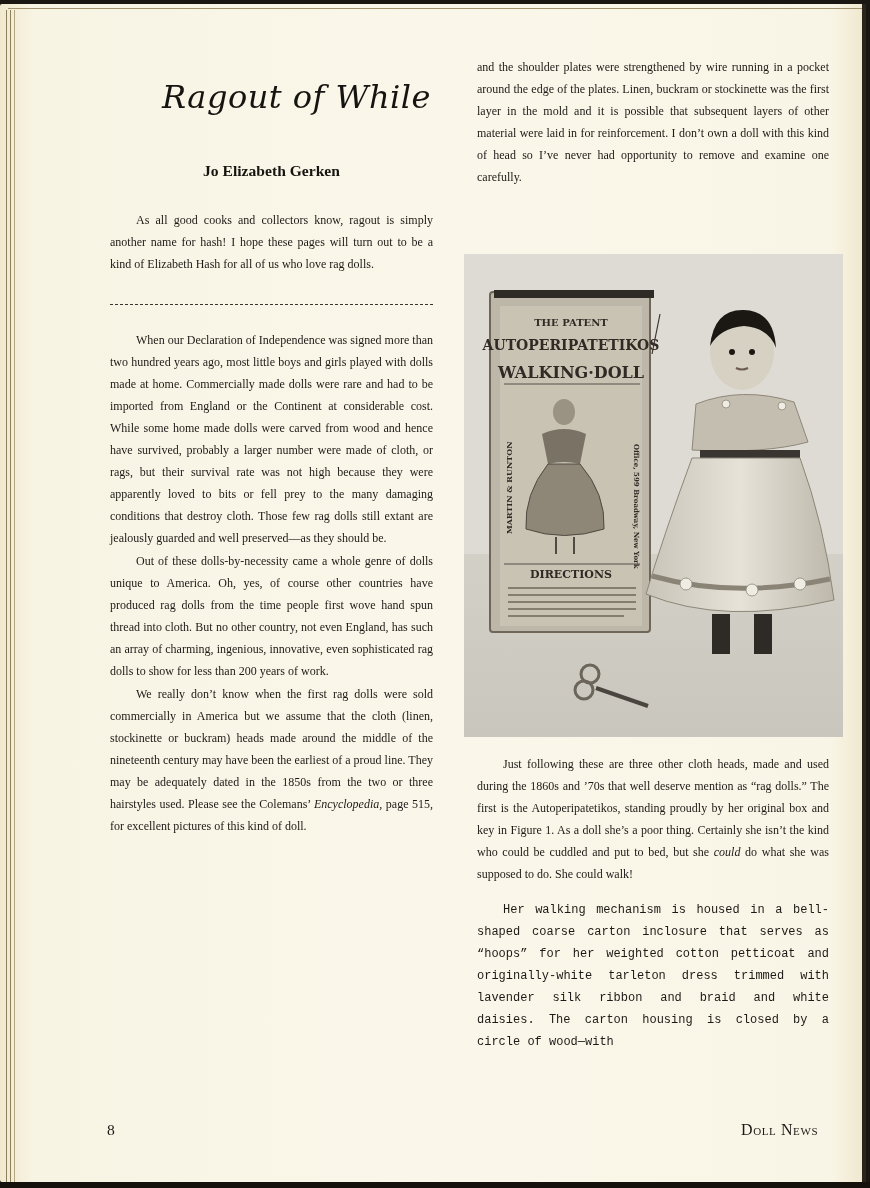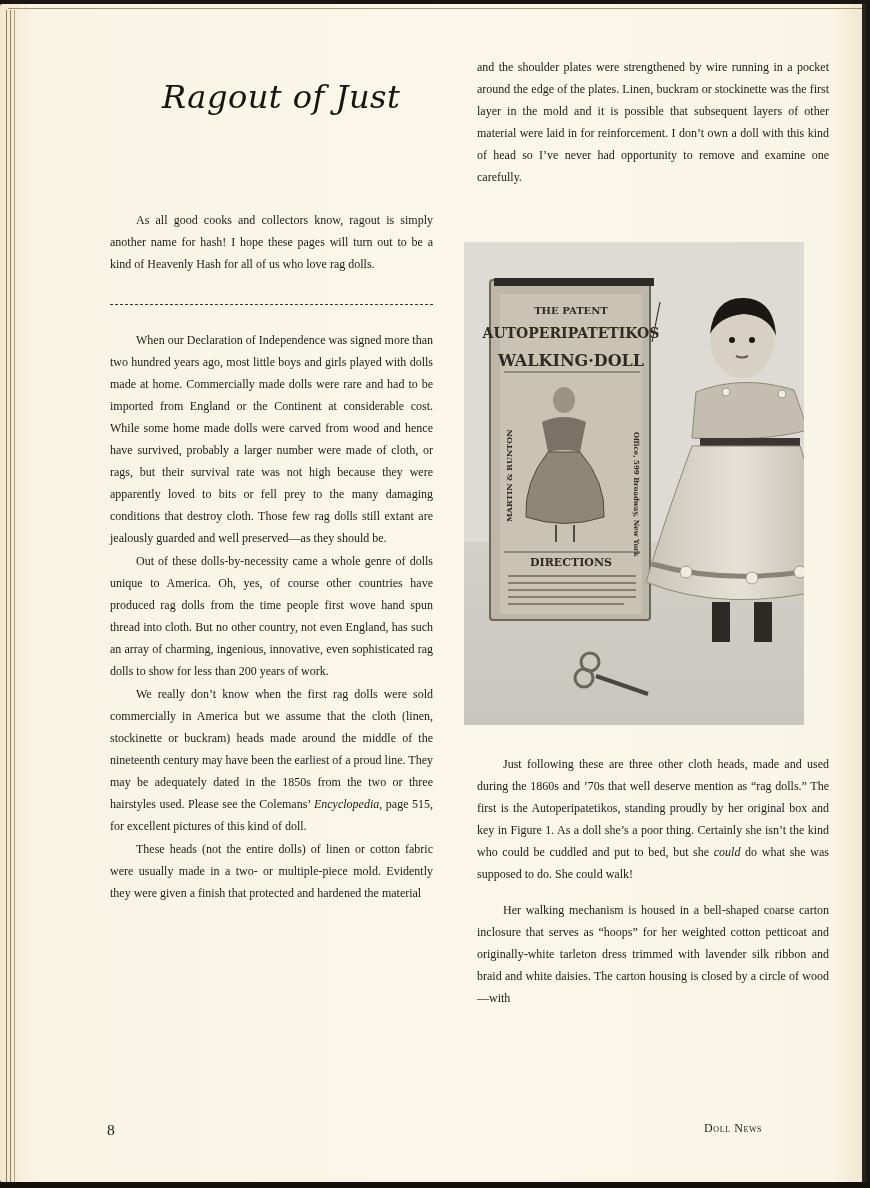--- a/index.html
+++ b/index.html
@@ -40,55 +40,55 @@
     position: absolute; left: 110px; top: 158px; width: 323px; text-align: center;
     font-weight: bold; font-size: 15.6px; color: #161410;
   }
   .dash-rule {
     position: absolute; left: 110px; top: 300px; width: 323px; height: 0;
     border-top: 1.4px dashed #3a352c;
   }
   p { margin: 0; text-indent: 26px; }
   p.noindent { text-indent: 0; }
   .gap { margin-top: 1px; }
-  .gap-lg { margin-top: 14px; }
+  .gap-lg { margin-top: 14px; font-family: Liberation Mono, monospace; }
   em { font-style: italic; }
   .photo {
-    position: absolute; left: 464px; top: 238px; width: 340px; height: 483px;
+    position: absolute; left: 464px; top: 250px; width: 379px; height: 483px;
     background: linear-gradient(180deg, #dcdad4 0%, #d6d3cc 55%, #cfccc3 75%, #d9d6cf 100%);
     overflow: hidden;
   }
   .folio { position: absolute; top: 1117px; font-size: 15.6px; color: #1c1a16; }
   .folio-num { left: 107px; }
-  .folio-mag { left: 704px; font-variant: small-caps; letter-spacing: 0.6px; font-size: 12px; }
+  .folio-mag { left: 741px; font-variant: small-caps; letter-spacing: 0.6px; font-size: 16px; }
   .box-text { font-family: "DejaVu Serif", serif; font-weight: bold; fill: #2f2a24; }
 </style>
 </head>
 <body>
 
 <div class="page">
   <div class="top-edge"></div>
   <div class="binding-line" style="left:6px"></div>
   <div class="binding-line" style="left:10px"></div>
   <div class="binding-line" style="left:14px;background:#b3a57f"></div>
   <div class="right-shadow"></div>
 
-  <div class="title">Ragout of Just</div>
+  <div class="title">Ragout of While</div>
+  <div class="author">Jo Elizabeth Gerken</div>
 
   <div class="col col-left" style="top:205px">
-    <p>As all good cooks and collectors know, ragout is simply another name for hash! I hope these pages will turn out to be a kind of Heavenly Hash for all of us who love rag dolls.</p>
+    <p>As all good cooks and collectors know, ragout is simply another name for hash! I hope these pages will turn out to be a kind of Elizabeth Hash for all of us who love rag dolls.</p>
   </div>
 
   <div class="dash-rule"></div>
 
   <div class="col col-left" style="top:325px">
     <p>When our Declaration of Independence was signed more than two hundred years ago, most little boys and girls played with dolls made at home. Commercially made dolls were rare and had to be imported from England or the Continent at considerable cost. While some home made dolls were carved from wood and hence have survived, probably a larger number were made of cloth, or rags, but their survival rate was not high because they were apparently loved to bits or fell prey to the many damaging conditions that destroy cloth. Those few rag dolls still extant are jealously guarded and well preserved—as they should be.</p>
     <p class="gap">Out of these dolls-by-necessity came a whole genre of dolls unique to America. Oh, yes, of course other countries have produced rag dolls from the time people first wove hand spun thread into cloth. But no other country, not even England, has such an array of charming, ingenious, innovative, even sophisticated rag dolls to show for less than 200 years of work.</p>
     <p class="gap"><span>We really don’t know when the first rag dolls were sold commercially in America but we assume that the cloth (linen, stockinette or buckram) heads made around the middle of the nineteenth century may have been the earliest of a proud line. They may be adequately dated in the 1850s from the two or three hairstyles used. Please see the Colemans’ </span><em>Encyclopedia,</em><span> page 515, for excellent pictures of this kind of doll.</span></p>
-    <p class="gap">These heads (not the entire dolls) of linen or cotton fabric were usually made in a two- or multiple-piece mold. Evidently they were given a finish that protected and hardened the material</p>
   </div>
 
   <div class="col col-right" style="top:52px">
     <p class="noindent">and the shoulder plates were strengthened by wire running in a pocket around the edge of the plates. Linen, buckram or stockinette was the first layer in the mold and it is possible that subsequent layers of other material were laid in for reinforcement. I don’t own a doll with this kind of head so I’ve never had opportunity to remove and examine one carefully.</p>
   </div>
 
   <div class="photo">
     <svg width="379" height="483" viewBox="0 0 379 483">
       <defs>
         <linearGradient id="floor" x1="0" y1="0" x2="0" y2="1">

